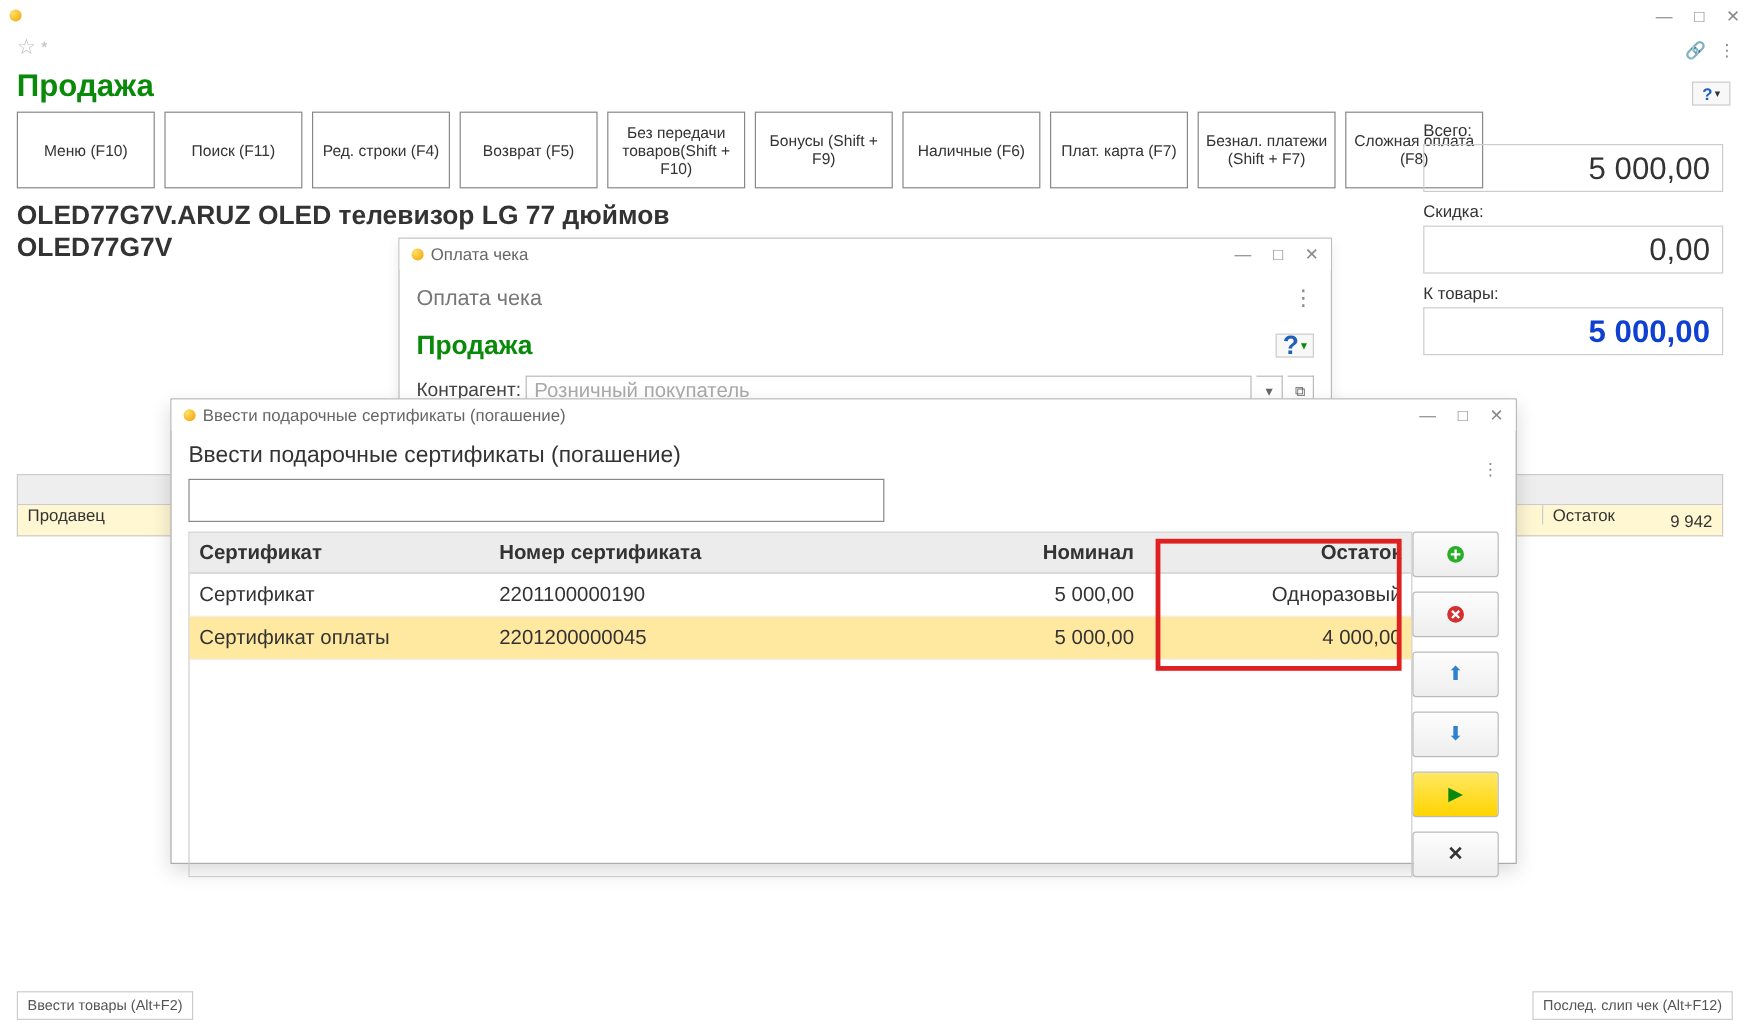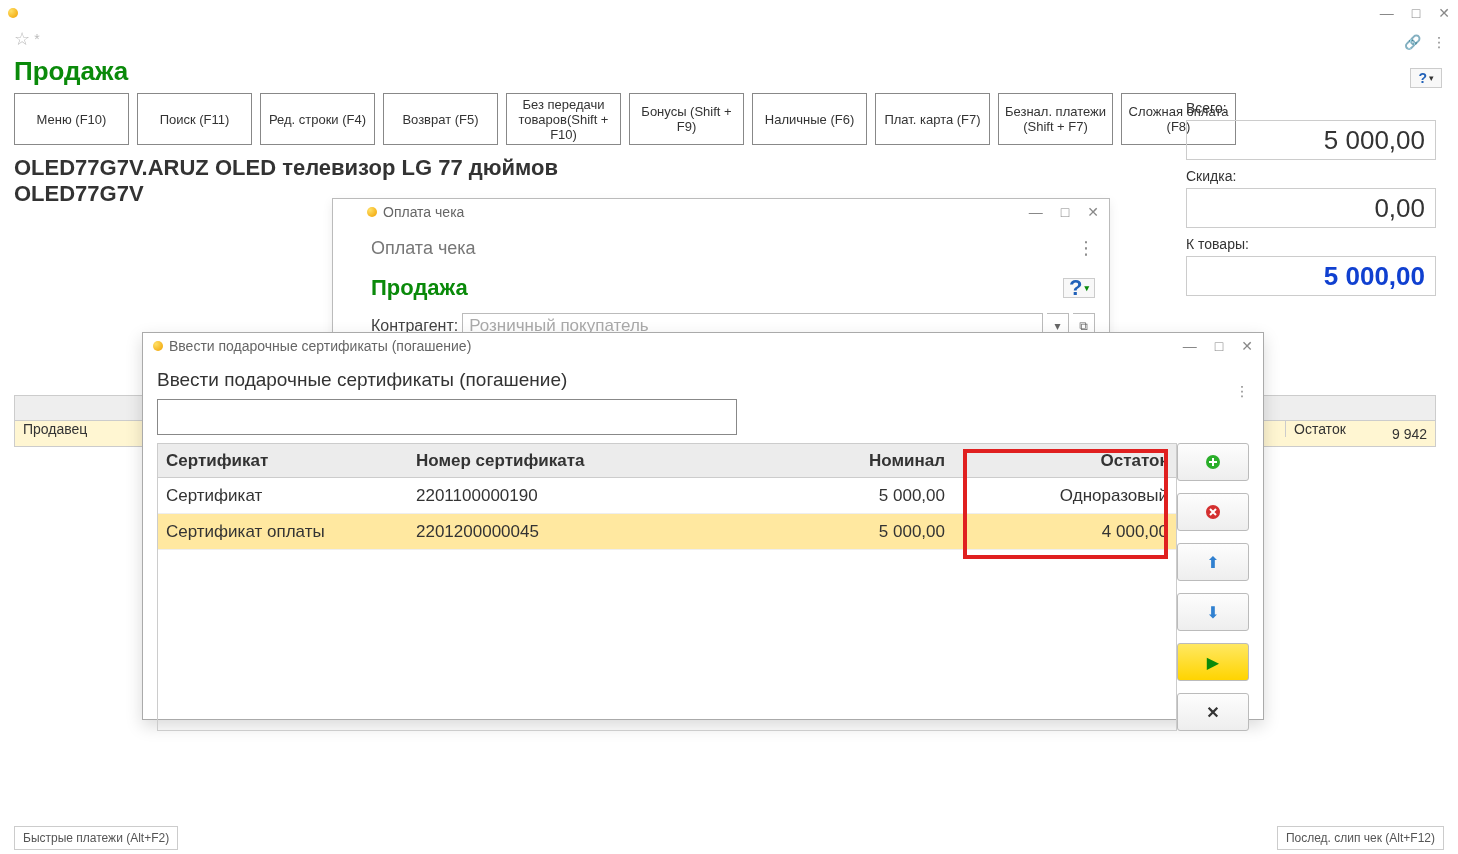--- a/index.html
+++ b/index.html
@@ -13,40 +13,40 @@
   .star-row { padding: 2px 14px; color: #bbb; display:flex; align-items:center; gap:4px; }
   .star-row .star { font-size: 18px; }
   .top-icons { position: absolute; right: 12px; top: 34px; display: flex; gap: 10px; color: #888; }
 
   .page-title { padding: 4px 14px 6px 14px; }
   .page-title h1 { color: #0a8a0a; font-size: 26px; font-weight: bold; }
   .help-icon-btn { position: absolute; right: 16px; top: 68px; width: 32px; height: 20px; border: 1px solid #ccc; display:flex; align-items:center; justify-content:center; background:#f8f8f8; }
 
   
   .toolbar { display: flex; gap: 8px; padding: 0 14px; }
-  .toolbar-btn { border: 1px solid #888; width: 115px; height: 52px; display: flex; align-items: center; justify-content: center; text-align: center; font-size: 13px; background:#fff; padding: 2px 4px; }
+  .toolbar-btn { border: 1px solid #888; width: 115px; height: 64px; display: flex; align-items: center; justify-content: center; text-align: center; font-size: 13px; background:#fff; padding: 2px 4px; }
 
   
   .totals { position: absolute; right: 22px; top: 100px; width: 250px; }
   .totals .label { font-size: 14px; margin-bottom: 4px; }
   .totals .box { border: 1px solid #ccc; height: 40px; display: flex; align-items: center; justify-content: flex-end; padding-right: 10px; font-size: 26px; margin-bottom: 8px; }
   .totals .blue { color: #1040d0; font-weight: bold; }
 
   .item-name { padding: 10px 14px 0 14px; font-size: 22px; font-weight: bold; line-height: 1.2; }
 
   
   .bg-grid { position:absolute; left:14px; top:395px; right:22px; }
   .bg-grid-header { display:flex; border:1px solid #ccc; background:#eee; height:26px; align-items:center; }
   .bg-grid-header .h { padding:0 8px; font-size:14px;margin-top:41px; }
   .bg-grid-row { display:flex; background:#fff6d2; border:1px solid #ccc; border-top:none; height:26px; align-items:center; justify-content:flex-end; padding-right:8px; }
   .bg-footer { position:absolute; bottom:4px; left:14px; right:14px; display:flex; justify-content:space-between; }
   .bg-footer .fbox { border:1px solid #ccc; padding:4px 8px; font-size:12px; color:#555; }
 
   
-  .pay-dlg { position:absolute; left:332px; top:198px; width:778px; border:1px solid #bbb; background:#fff; box-shadow: 0 4px 10px rgba(0,0,0,0.08); padding-left: 24px; }
+  .pay-dlg { position:absolute; left:332px; top:198px; width:778px; border:1px solid #bbb; background:#fff; box-shadow: 0 4px 10px rgba(0,0,0,0.08); }
   .dlg-titlebar { height:26px; display:flex; align-items:center; justify-content:space-between; padding:0 10px; background:#fff; }
   .dlg-titlebar .t-left { display:flex; align-items:center; gap:6px; color:#666; }
   .dlg-titlebar .t-right { display:flex; gap:18px; color:#888; }
   .dlg-body { padding: 12px 14px; }
   .dlg-sub { color:#777; font-size:18px; margin-bottom:16px; display:flex; justify-content:space-between; align-items:center;}
   .dlg-sale { color:#0a8a0a; font-weight:bold; font-size:22px; display:flex; justify-content:space-between; align-items:center;}
   .dlg-field { display:flex; align-items:center; margin-top:12px; gap:4px; }
   .dlg-field label { font-size:16px; color:#444; }
   .dlg-field .inp { border:1px solid #bbb; height:26px; flex:1; padding:0 6px; color:#aaa; font-size:17px; display:flex; align-items:center; }
   .dlg-field .sbtn { width:22px; height:26px; border:1px solid #bbb; border-left:none; display:flex; align-items:center; justify-content:center; font-size:12px; color:#666; }
@@ -160,21 +160,21 @@
     <div style="flex:1;"></div>
     <div class="h" style="width:150px;border-left:1px solid #ccc;">Остаток</div>
   </div>
   <div class="bg-grid-row">
     <span style="position:absolute;right:180px;">00</span>
     <span>9 942</span>
   </div>
 </div>
 
 <div class="bg-footer">
-  <div class="fbox">Быстрые платежи (Alt+F2)</div>
+  <div class="fbox">Ввести товары (Alt+F2)</div>
   <div class="fbox">Послед. слип чек (Alt+F12)</div>
 </div>
 
 <div class="pay-dlg">
   <div class="dlg-titlebar">
     <div class="t-left">
       <span class="yellow-dot"></span>
       <span>Оплата чека</span>
     </div>
     <div class="t-right">

